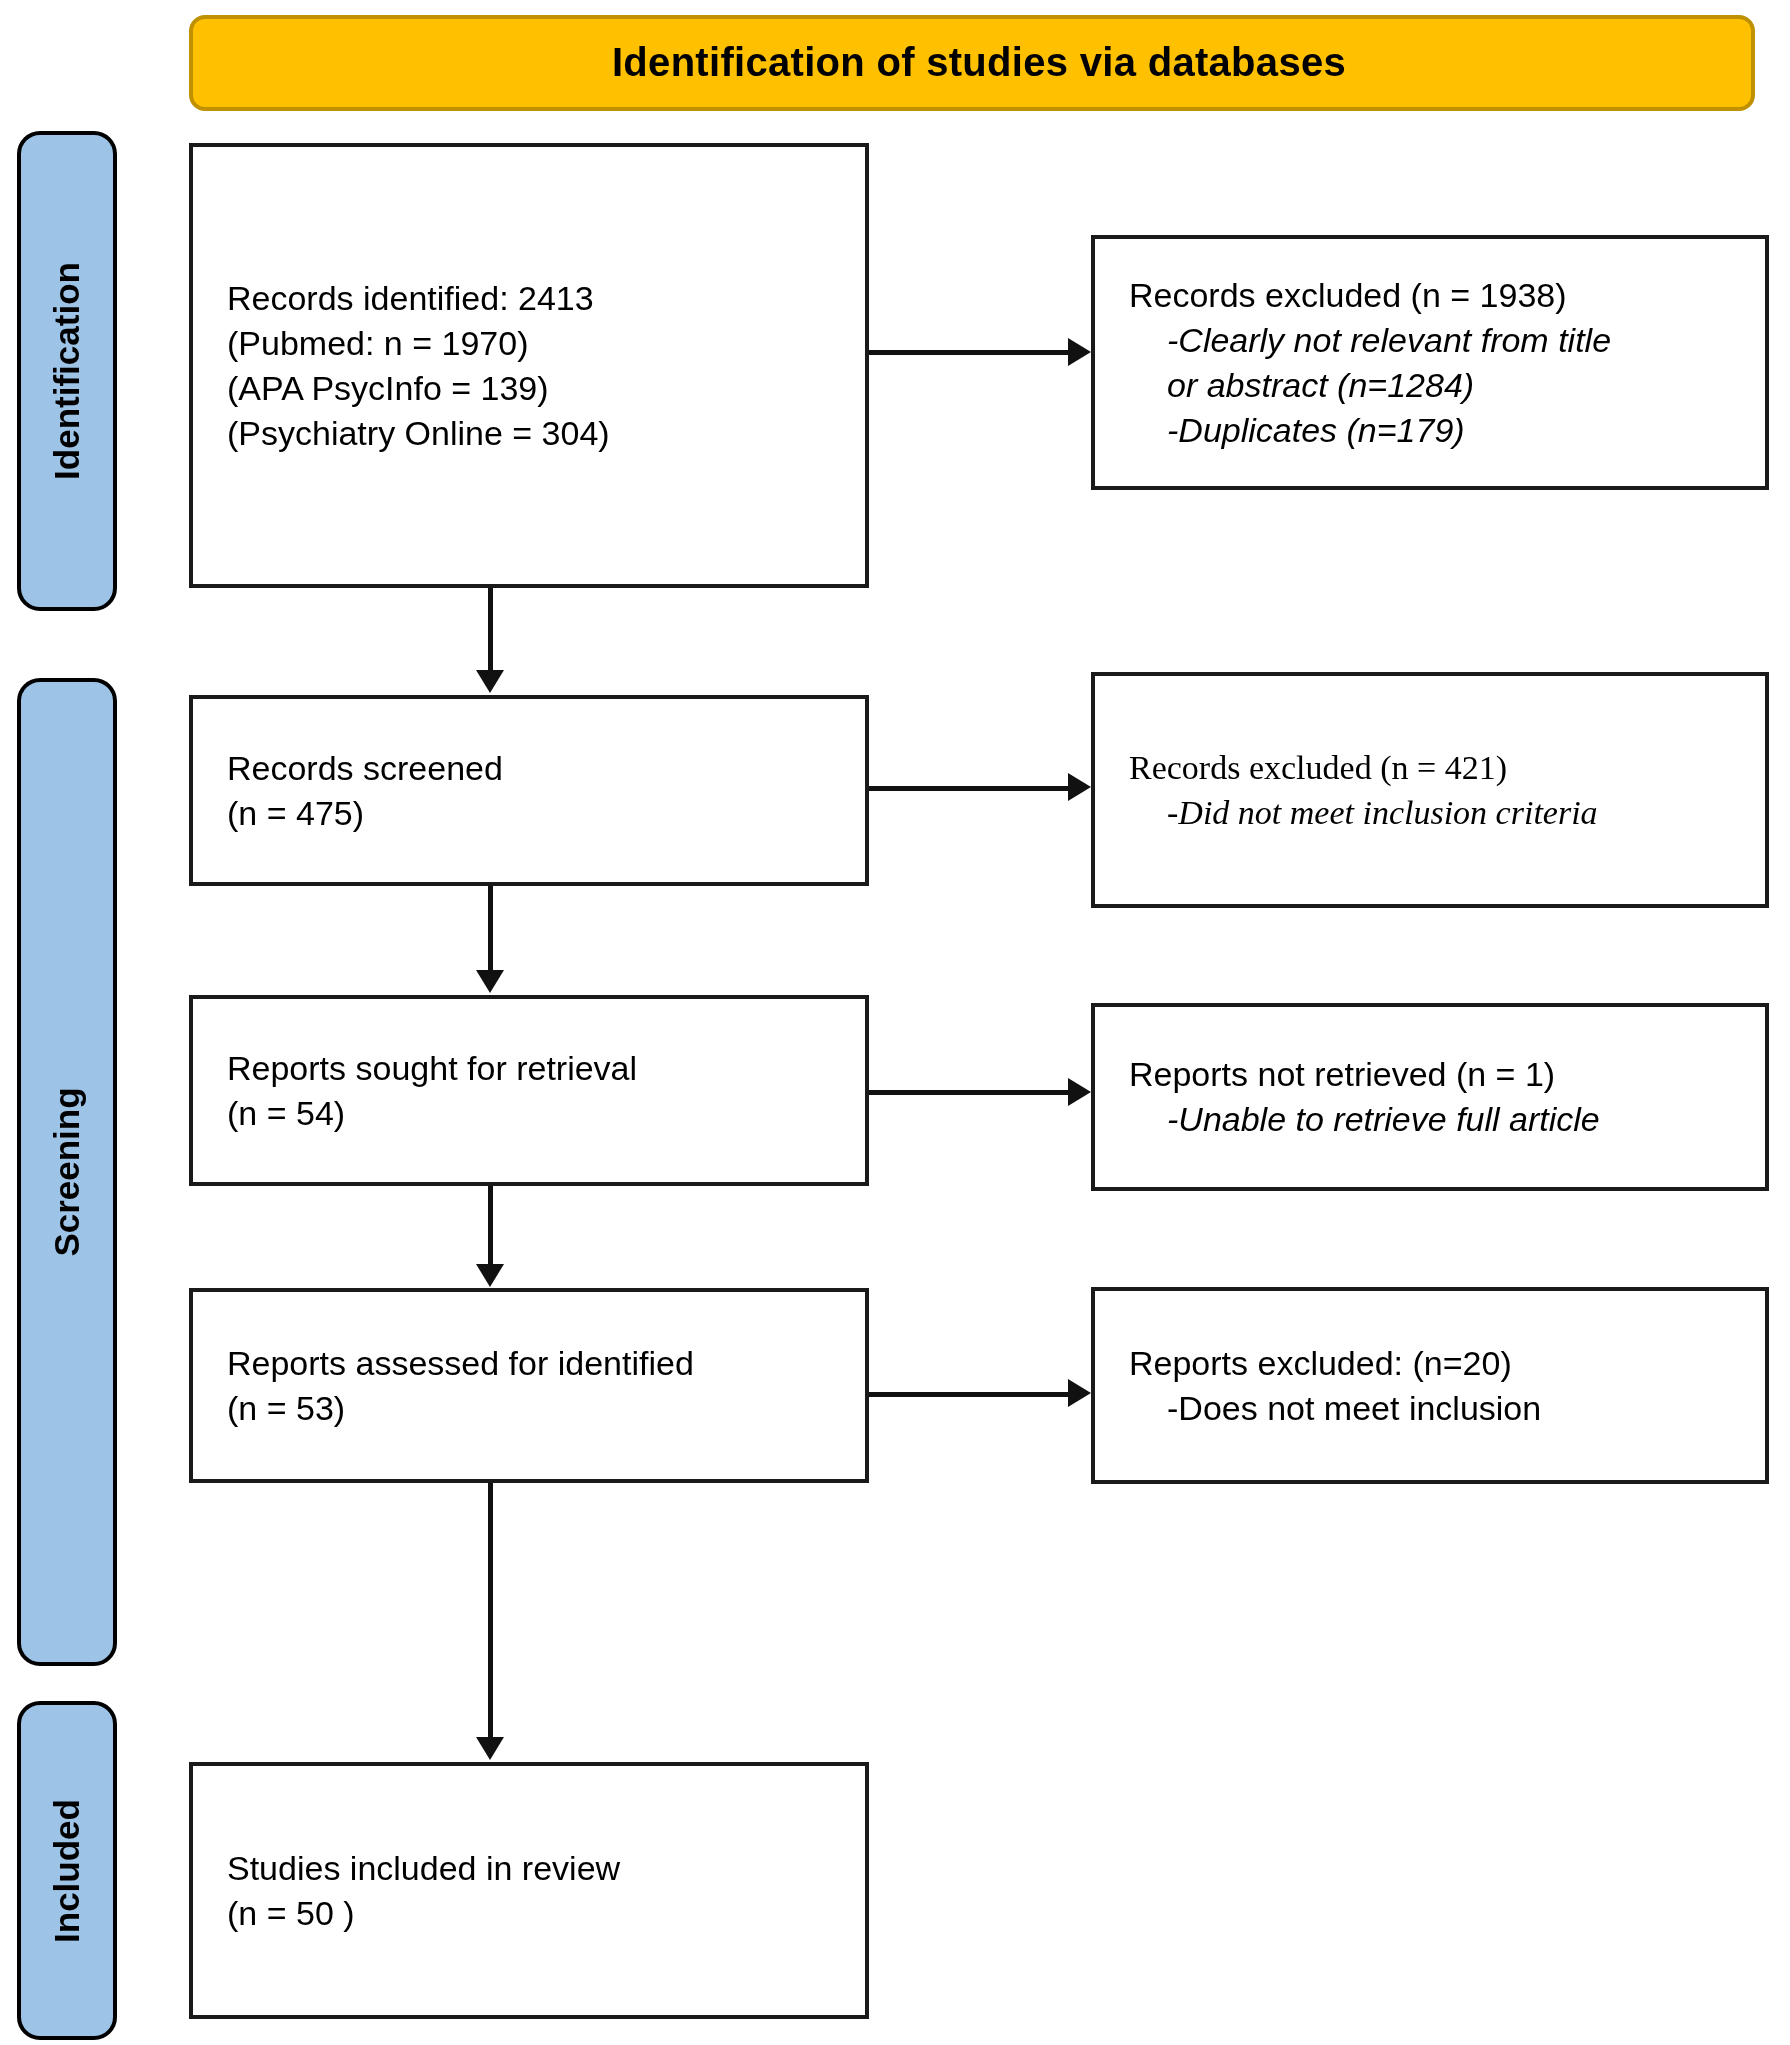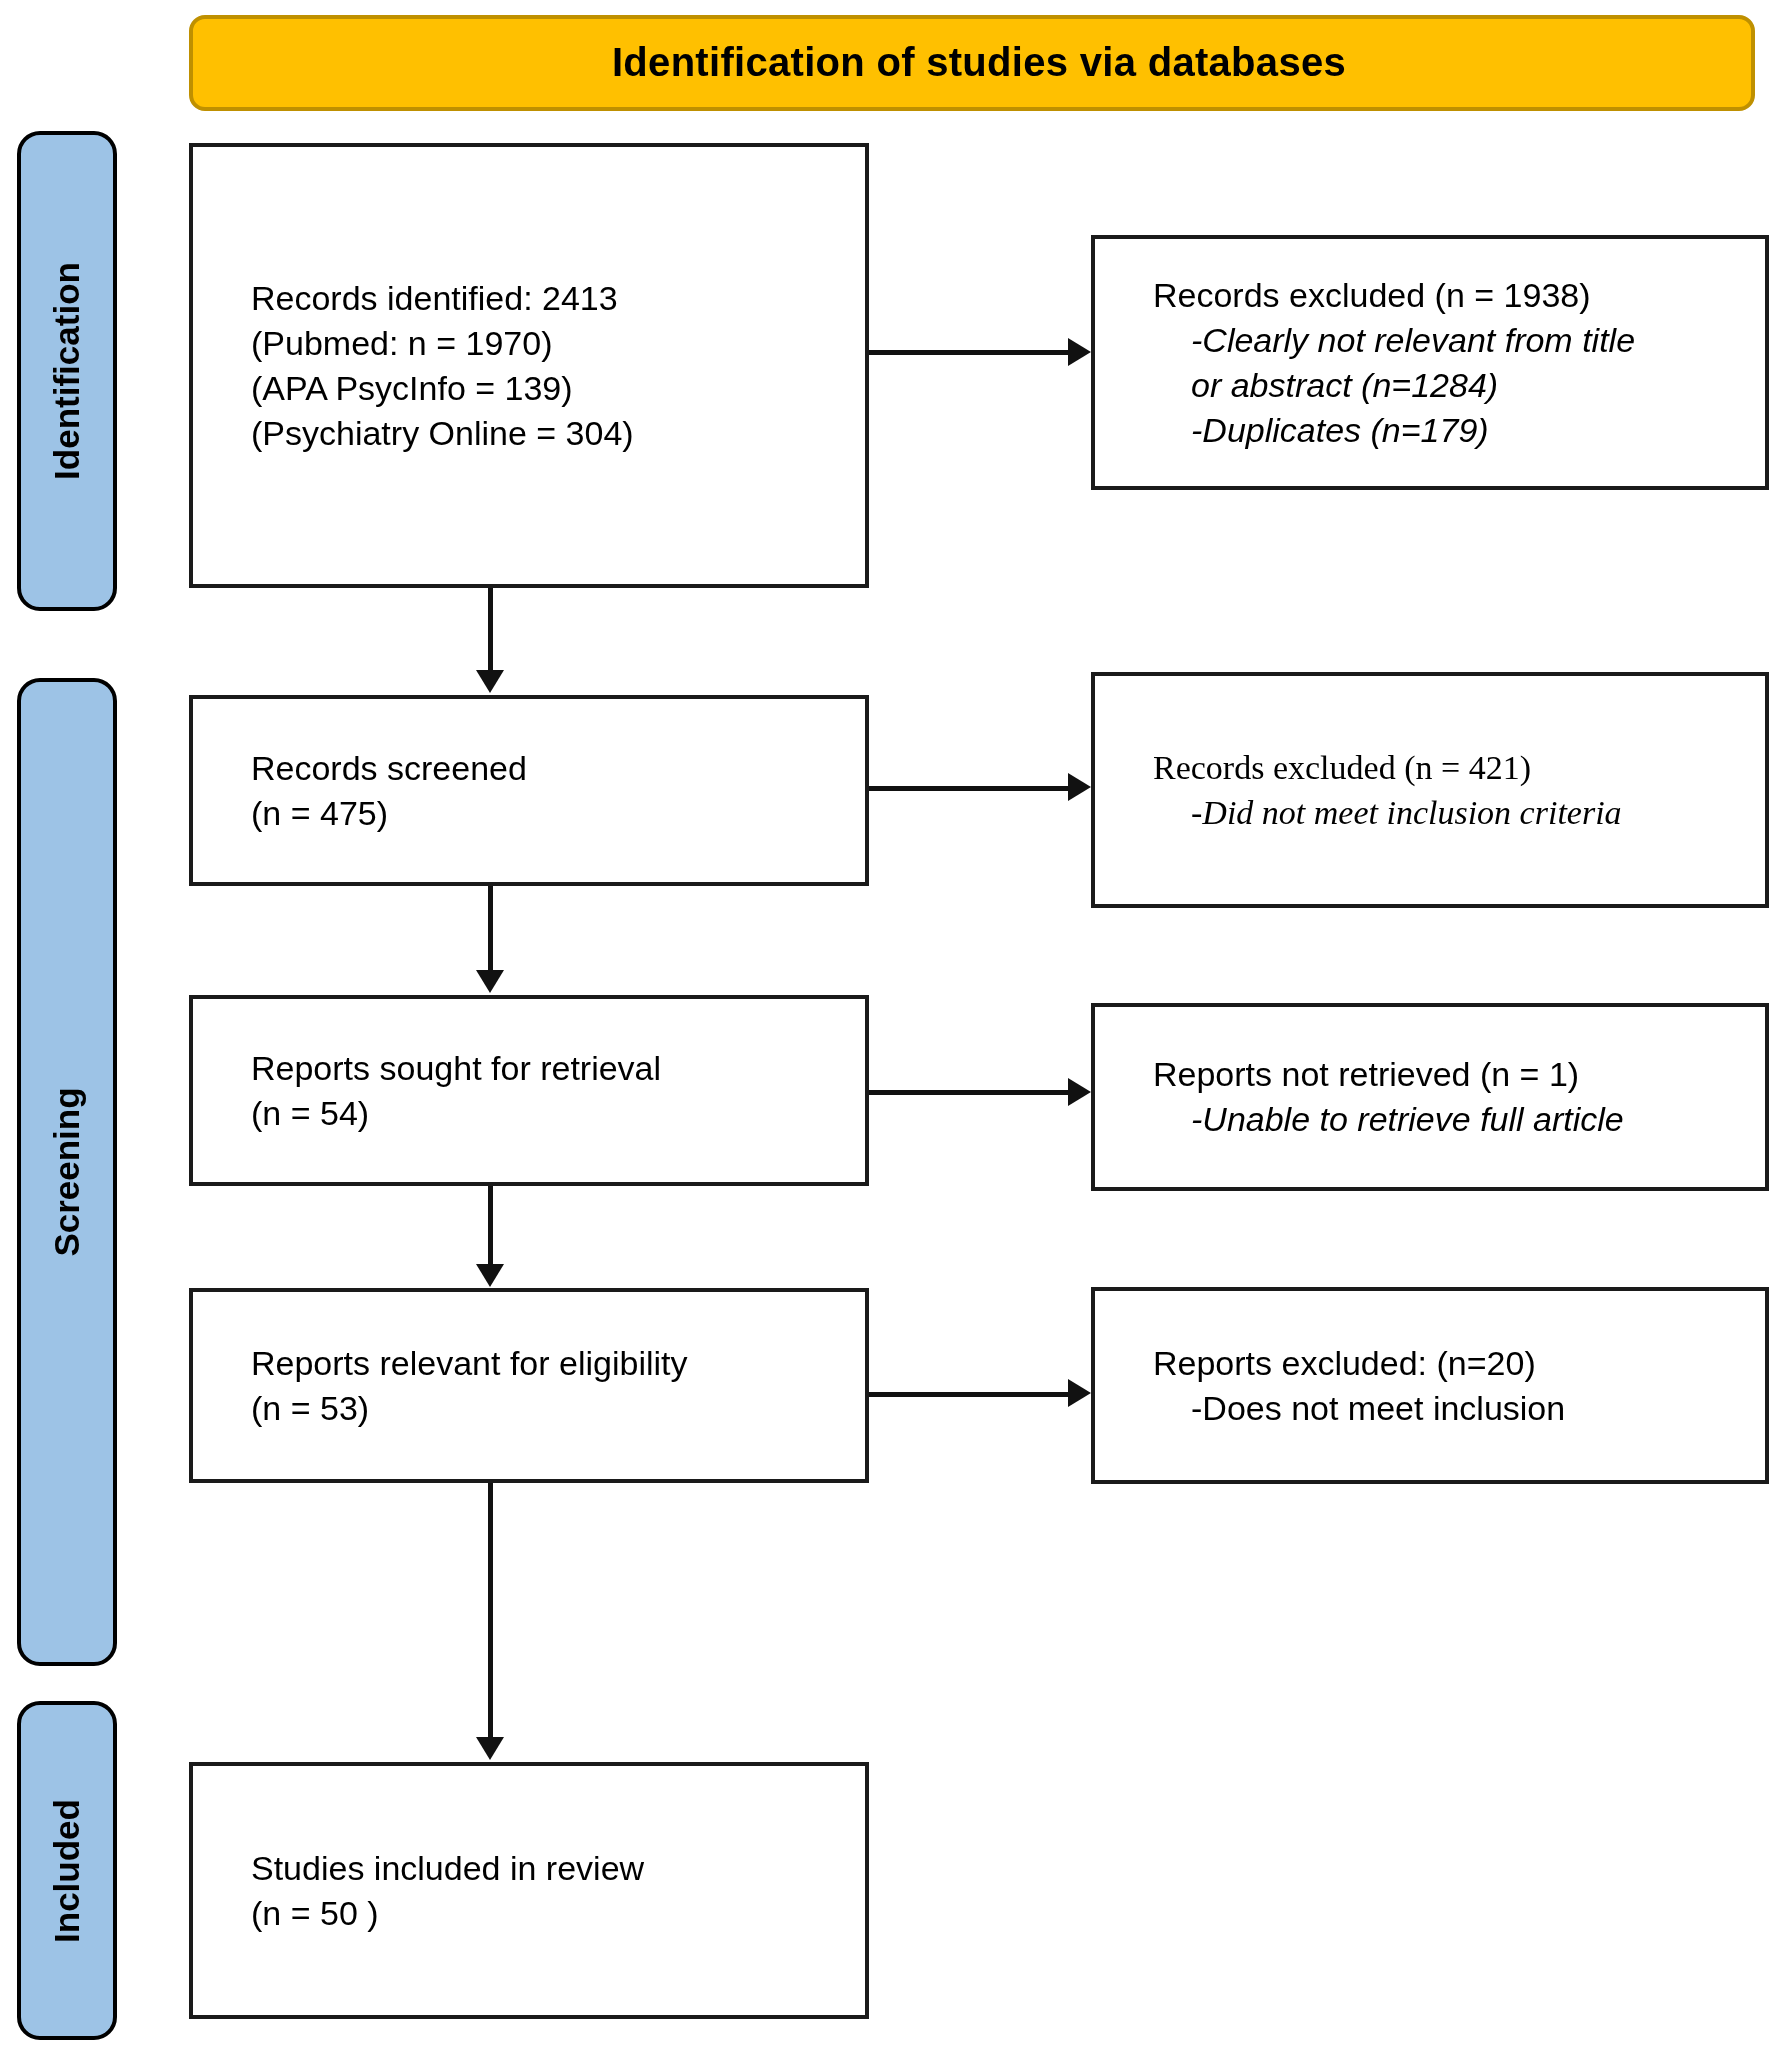--- a/index.html
+++ b/index.html
@@ -52,21 +52,20 @@
     white-space: nowrap;
     font-size: 35px;
     font-weight: bold;
   }
   
   .fbox {
     position: absolute;
     background: #ffffff;
     border: 4.9px solid #1a1a1a;
     box-sizing: border-box;
-    padding-left: 24px;
   }
   .fbox .inner {
     display: flex; flex-direction: column; justify-content: center;
     height: 100%;
     padding-left: 34px; padding-right: 14.6px;
     box-sizing: border-box;
   }
   .fbox .line {
     font-size: 34px;
     line-height: 45px;
@@ -131,21 +130,21 @@
 
   <div class="fbox" style="left:189px; top:995px; width:680px; height:191px;">
     <div class="inner">
       <div class="line">Reports sought for retrieval</div>
       <div class="line">(n = 54)</div>
     </div>
   </div>
 
   <div class="fbox" style="left:189px; top:1288px; width:680px; height:195px;">
     <div class="inner">
-      <div class="line">Reports relevant for eligibility</div>
+      <div class="line">Reports assessed for identified</div>
       <div class="line">(n = 53)</div>
     </div>
   </div>
 
   <div class="fbox" style="left:189px; top:1762px; width:680px; height:257px;">
     <div class="inner">
       <div class="line">Studies included in review</div>
       <div class="line">(n = 50 )</div>
     </div>
   </div>

